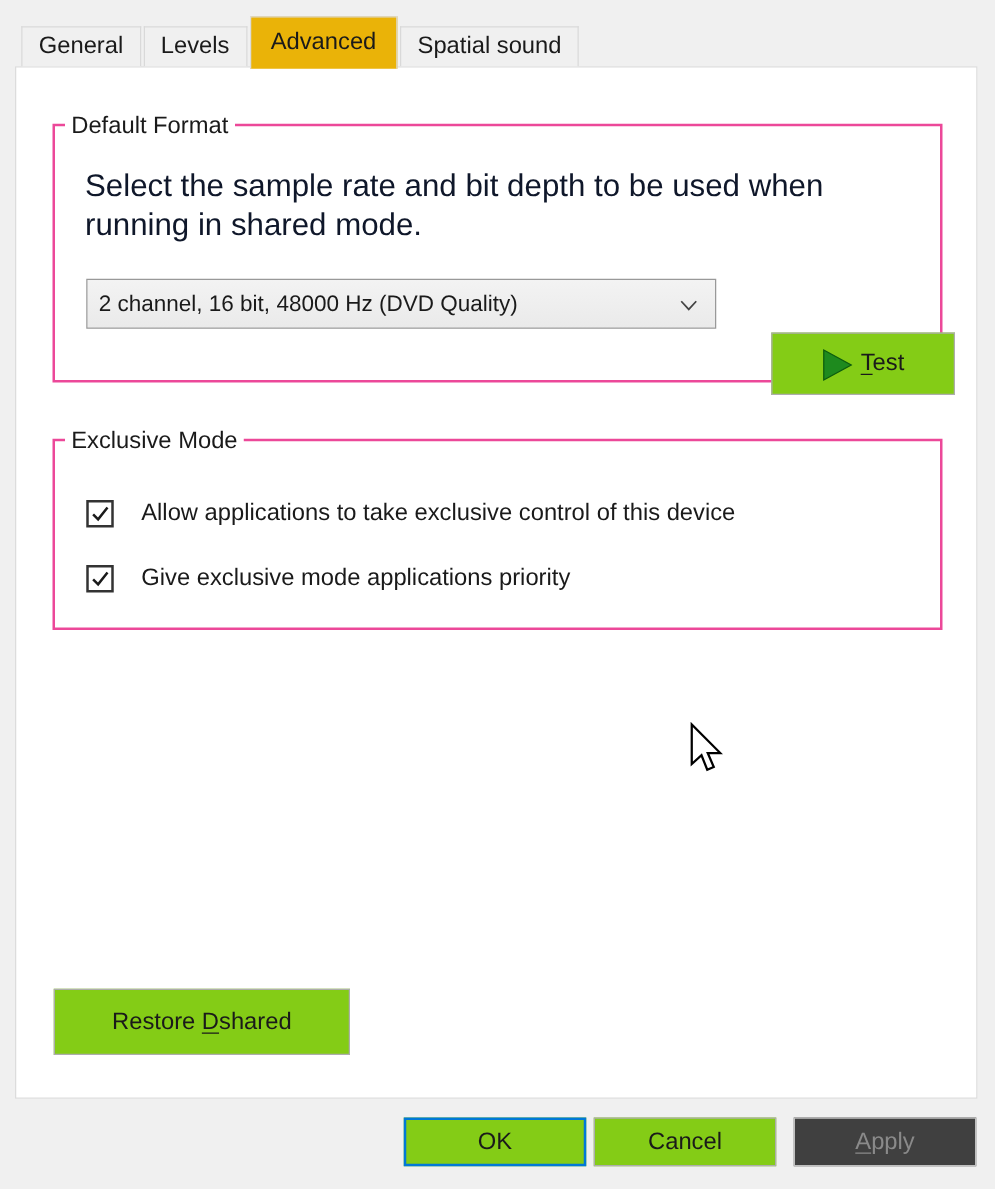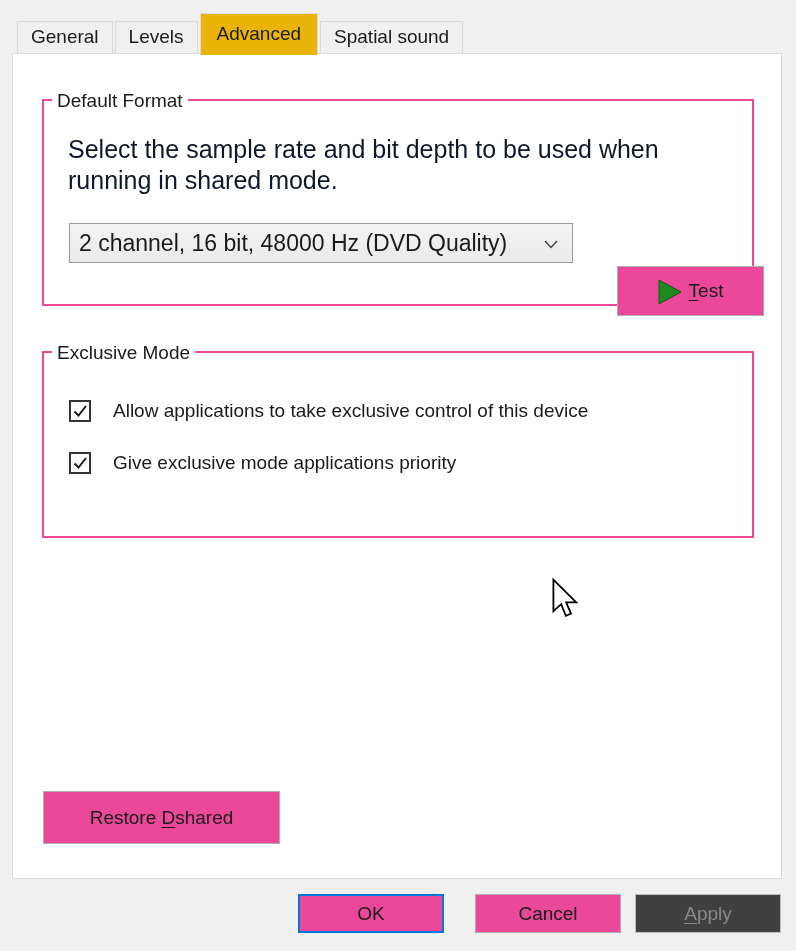--- a/index.html
+++ b/index.html
@@ -49,64 +49,64 @@
     position: absolute;
     border: 2px solid #ec4899;
   }
   .groupbox .group-title {
     position: absolute; top: -12px; left: 8px;
     background: #ffffff; padding: 0 5px;
     font-size: 19px; line-height: 24px; color: #1a1a1a;
     white-space: nowrap;
   }
   #group-default-format { left: 29px; top: 45px; width: 712px; height: 207px; }
-  #group-exclusive-mode { left: 29px; top: 297px; width: 712px; height: 187px; }
+  #group-exclusive-mode { left: 29px; top: 297px; width: 712px; height: 153px; }
 
   .group-desc {
     position: absolute; left: 24px; top: 33px;
     width: 614px;
     font-size: 25px; line-height: 31px; color: #0f172a;
   }
 
   
   .combobox {
     position: absolute; left: 25px; top: 122px;
     width: 504px; height: 40px;
     background: linear-gradient(#f3f3f3, #eaeaea);
     border: 1px solid #999999;
     display: flex; align-items: center;
     padding: 0 34px 0 9px;
     cursor: default;
   }
   .combobox .combo-text {
-    font-size: 23px; white-space: nowrap; overflow: hidden;
+    font-size: 18px; white-space: nowrap; overflow: hidden;
   }
   .combobox .chevron {
     position: absolute; right: 14px; top: 16px;
     width: 14px; height: 9px;
   }
 
   
   .btn {
     position: absolute;
-    background: #ec4899;
+    background: #84cc16;
     border: 1px solid #adadad;
     font-size: 19px; color: #1a1a1a;
     display: flex; align-items: center; justify-content: center;
     cursor: default; white-space: nowrap;
   }
   .ak { text-decoration: underline; text-underline-offset: 3px; }
 
   #test-button { left: 573px; top: 165px; width: 147px; height: 50px; }
   #test-button .play-icon { width: 24px; height: 26px; margin-right: 7px; margin-top: 2px; }
 
   #restore-defaults-button { left: 30px; top: 737px; width: 237px; height: 53px; }
 
   .footer-btn { width: 146px; height: 39px; }
-  #ok-button     { left: 298px; top: 894px; border: 2px solid #0078d7; }
+  #ok-button     { left: 323px; top: 894px; border: 2px solid #0078d7; }
   #cancel-button { left: 475px; top: 894px; }
   #apply-button  {
     left: 635px; top: 894px;
     background: #404040; border-color: #bfbfbf; color: #8a8a8a;
   }
 
   
   .checkbox-row {
     position: absolute; left: 56px;
     display: flex; align-items: center; gap: 12px;

